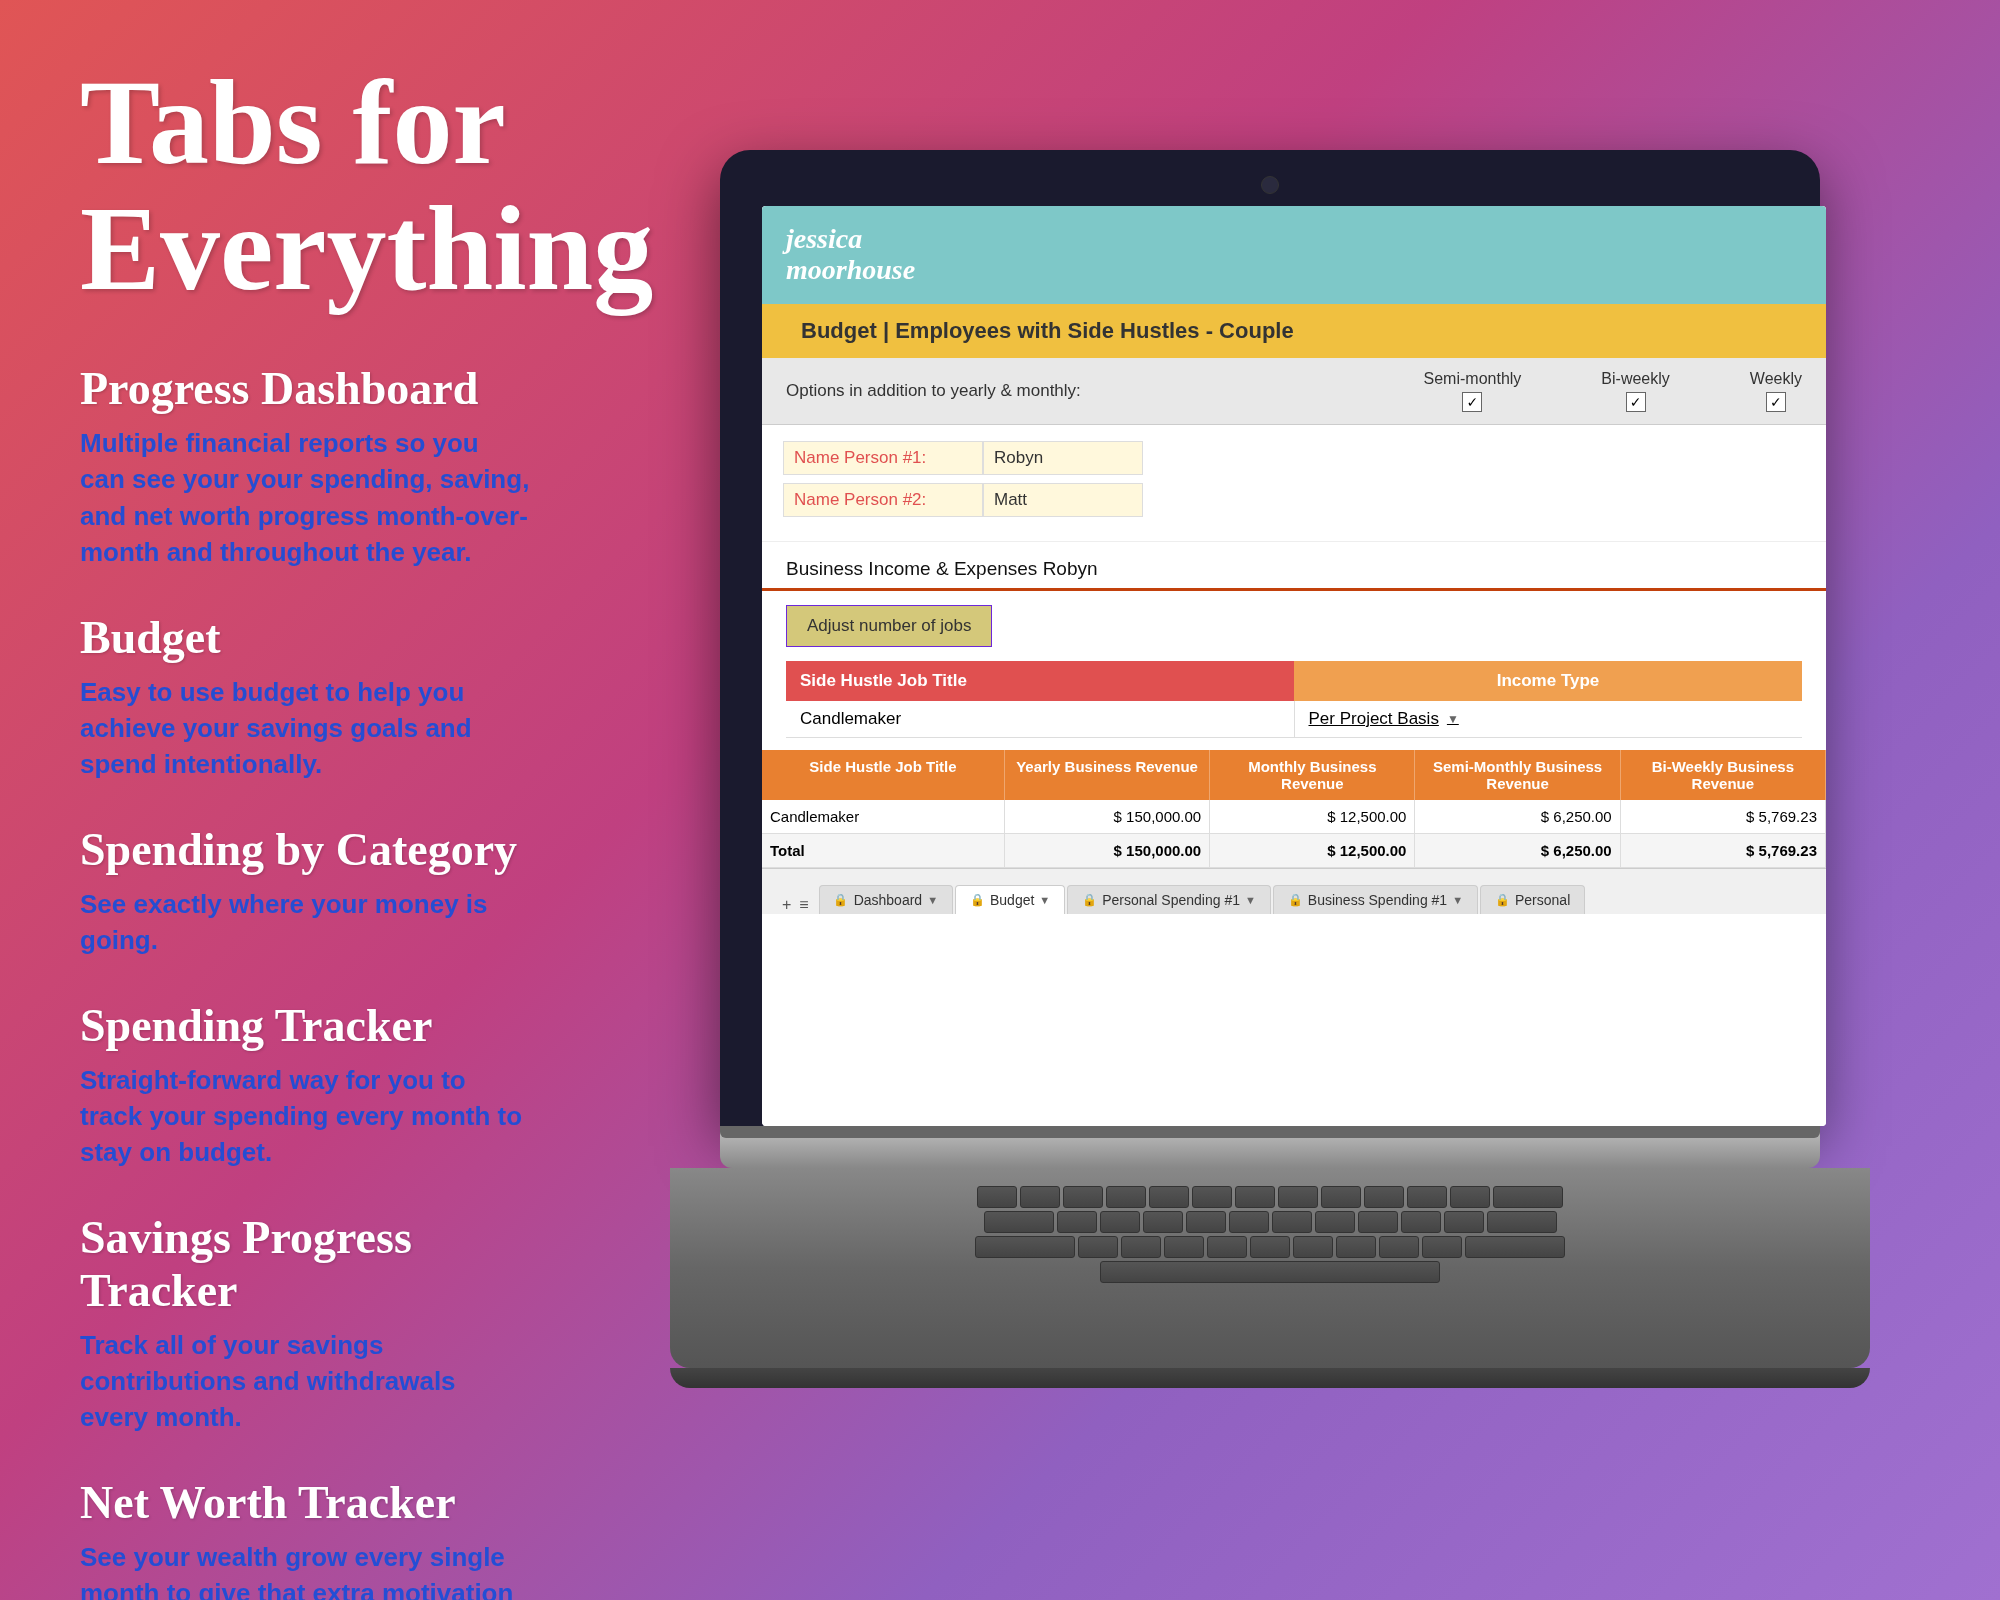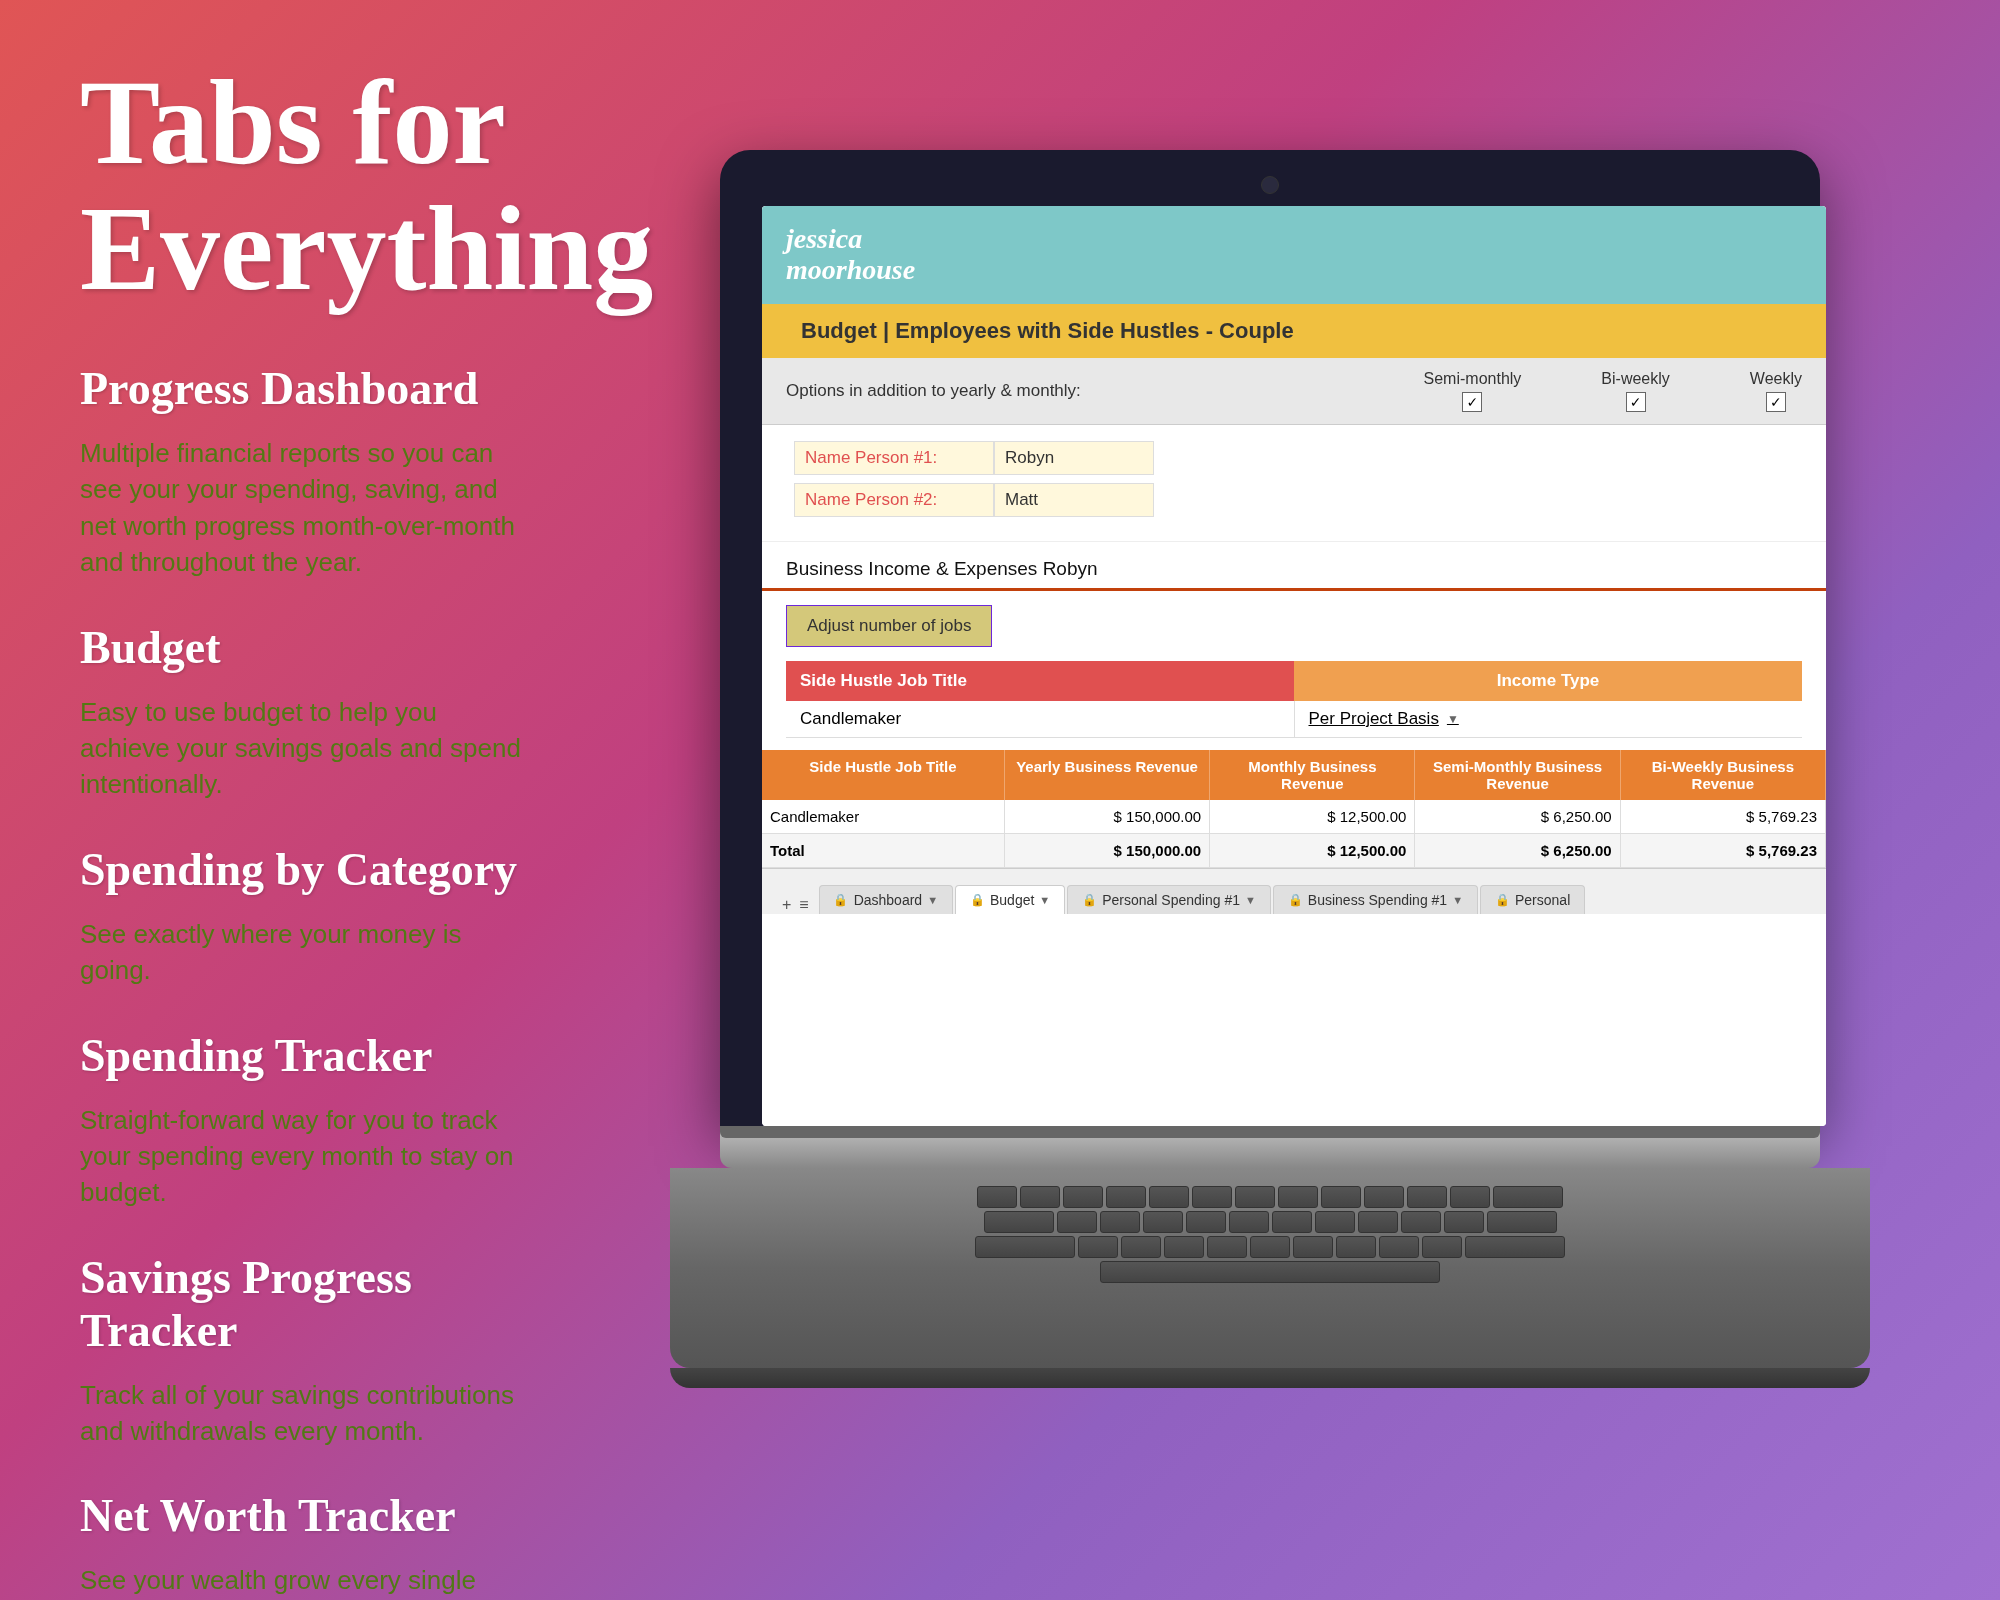--- a/index.html
+++ b/index.html
@@ -50,26 +50,25 @@
       font-size: 46px;
       font-weight: 900;
       color: white;
       font-family: 'Georgia', serif;
       margin-bottom: 10px;
       text-shadow: 1px 1px 3px rgba(0,0,0,0.2);
     }
 
     .feature-desc {
       font-size: 26px;
-      color: #4d7c0f;
+      color: #1d4ed8;
       font-family: Arial, sans-serif;
-      font-weight: 400;
+      font-weight: 700;
       line-height: 1.4;
       opacity: 0.95;
-      margin-top: 20px;
     }
 
     
     .right-panel {
       flex: 1;
       display: flex;
       align-items: center;
       justify-content: center;
       position: relative;
       padding: 40px 60px 40px 20px;
@@ -193,21 +192,21 @@
       height: 20px;
       border: 1px solid #666;
       background: white;
       display: flex;
       align-items: center;
       justify-content: center;
       font-size: 14px;
     }
 
     .name-section {
-      padding: 16px 32px;
+      padding: 16px 21px;
       background: white;
       border-bottom: 1px solid #eee;
     }
 
     .name-row {
       display: flex;
       align-items: center;
       margin-bottom: 8px;
       gap: 0;
     }

